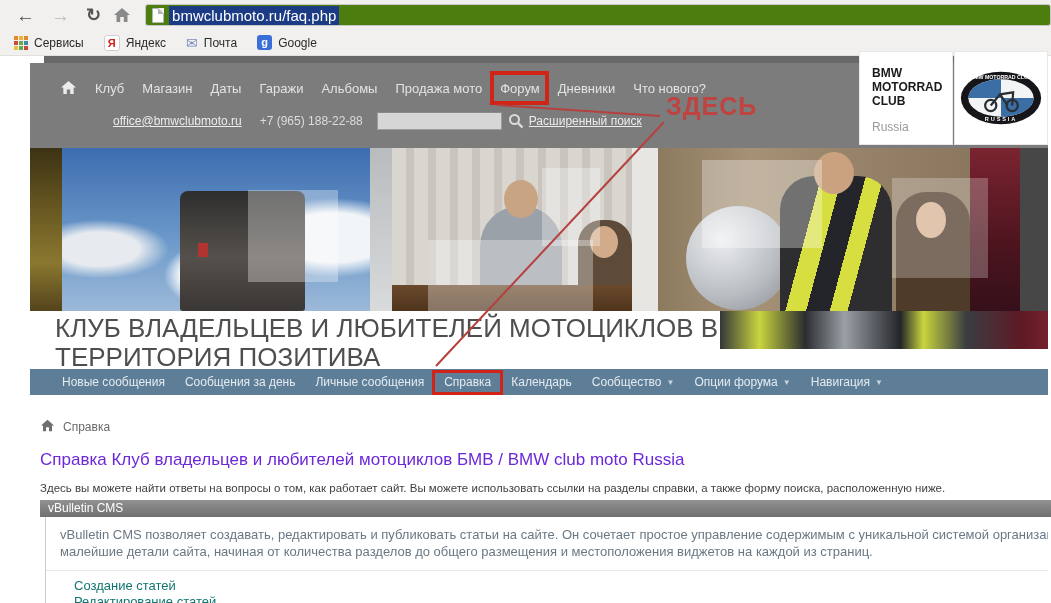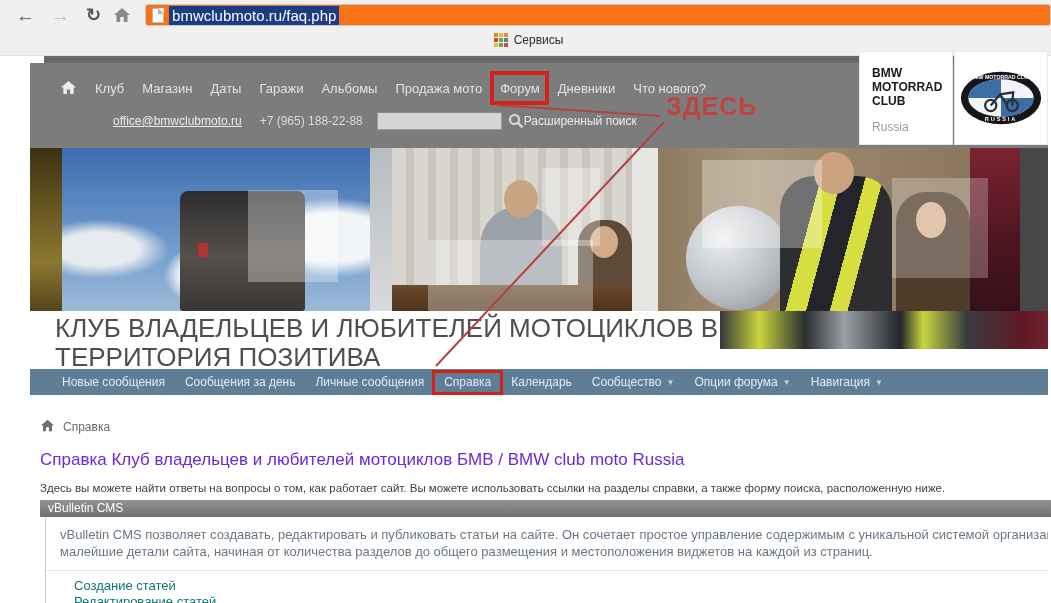--- a/index.html
+++ b/index.html
@@ -7,27 +7,27 @@
               font-family:"Liberation Sans", sans-serif; }
 
   
   .chrome { background:#f2f0ee; }
   .toolbar { height:30px; display:flex; align-items:center; padding-left:8px; }
   .tb-btn { border:none; background:none; font-size:19px; line-height:1; padding:0 8px; cursor:pointer; }
   .tb-back { color:#4d4d4d; font-weight:bold; }
   .tb-fwd  { color:#b9b9b9; font-weight:bold; }
   .tb-refresh { color:#555; font-weight:bold; font-size:18px; }
   .tb-home { padding:0 8px 0 4px; display:flex; align-items:center; }
-  .addr-bar { flex:1; height:22px; background:#f97316; border:1px solid #c9c9c9; border-radius:3px;
+  .addr-bar { flex:1; height:22px; background:#4d7c0f; border:1px solid #c9c9c9; border-radius:3px;
               margin-left:6px; display:flex; align-items:center; padding:0 4px; }
   .page-icon { width:12px; height:15px; border:1px solid #b5b5b5; border-radius:1px; background:#fdfdfd; position:relative; margin:0 5px 0 2px; flex:0 0 auto; }
   .page-icon:after { content:""; position:absolute; right:-1px; top:-1px; border:3px solid #f2f0ee; border-left-color:#b5b5b5; border-bottom-color:#b5b5b5; }
   .url-sel { background:#1c3b85; color:#fff; font-size:15px; padding:1px 3px; white-space:nowrap; }
   .bookmarks { height:26px; display:flex; align-items:center; gap:4px; padding-left:6px;
-               border-bottom:1px solid #e2e0de; font-size:12px; color:#2b2b2b;flex-direction:column; }
+               border-bottom:1px solid #e2e0de; font-size:12px; color:#2b2b2b; }
   .bm { display:flex; align-items:center; gap:6px; padding:3px 8px; cursor:pointer; }
   .grid-icon { display:grid; grid-template-columns:repeat(3,4px); grid-template-rows:repeat(3,4px); gap:1px; }
   .grid-icon i { background:#e08a2d; }
   .grid-icon i:nth-child(2){background:#f0b23c}.grid-icon i:nth-child(3){background:#e08a2d}
   .grid-icon i:nth-child(4){background:#c94a38}.grid-icon i:nth-child(5){background:#6aa84f}
   .grid-icon i:nth-child(6){background:#3f8ea0}.grid-icon i:nth-child(7){background:#e0c23c}
   .grid-icon i:nth-child(8){background:#6aa84f}.grid-icon i:nth-child(9){background:#c94a38}
   .ya-icon { width:16px; height:16px; border:1px solid #d0d0d0; border-radius:3px; background:#fff;
              color:#d21d1d; font-weight:bold; font-size:11px; text-align:center; line-height:14px; }
   .mail-icon { color:#7a8bc0; font-size:14px; line-height:1; }
@@ -41,21 +41,21 @@
   .m-strip { position:absolute; top:-7px; left:14px; right:0; height:7px; background:#686868; }
   .nav-row { display:flex; align-items:center; gap:18px; padding:16px 0 0 30px; font-size:13px; }
   .nav-item { cursor:pointer; white-space:nowrap; position:relative; padding:2px 0; }
   .hl-forum { position:absolute; top:-8px; bottom:-7px; left:-10px; right:-9px; border:4px solid #d02418; }
   .contact-row { display:flex; align-items:center; font-size:12px; padding:14px 0 0 0; }
   .contact-row a { color:#ececec; }
   .m-email { margin-left:83px; text-decoration:underline; cursor:pointer; }
   .m-phone { margin-left:18px; color:#dcdcdc; }
   .m-search { margin-left:14px; width:125px; height:18px; background:#d6d6d6; border:1px solid #9c9c9c; border-top-color:#8a8a8a; }
   .m-mag { margin-left:6px; display:flex; align-items:center; }
-  .m-adv { cursor:pointer; }
+  .m-adv { margin-left:5px; text-decoration:underline; cursor:pointer; }
 
   .logo-card { position:absolute; top:-11px; width:92px; height:92px; background:#fff; z-index:12;
                box-shadow:0 0 0 1px #e8e8e8; }
   .lc-text { left:830px; padding:14px 0 0 12px; }
   .lc-text .b { font-size:12px; font-weight:bold; color:#1a1a1a; line-height:14px; }
   .lc-text .c { font-size:12px; color:#9a9a9a; margin-top:12px; }
   .lc-badge { left:925px; display:flex; align-items:center; justify-content:center; }
 
   .hero { position:relative; height:163px; background:#97938c; z-index:3; }
   .hp { position:absolute; top:0; height:163px; }

